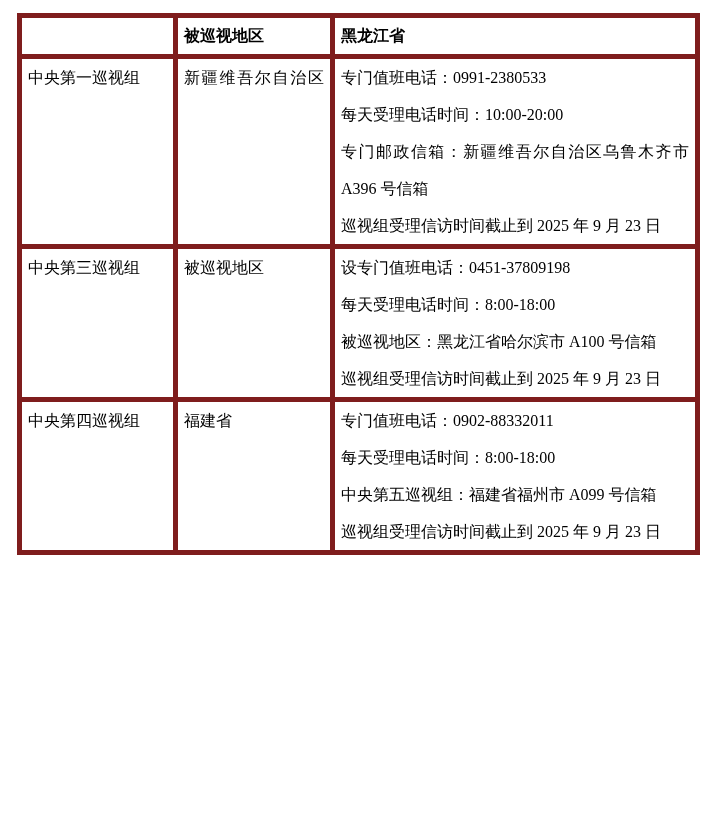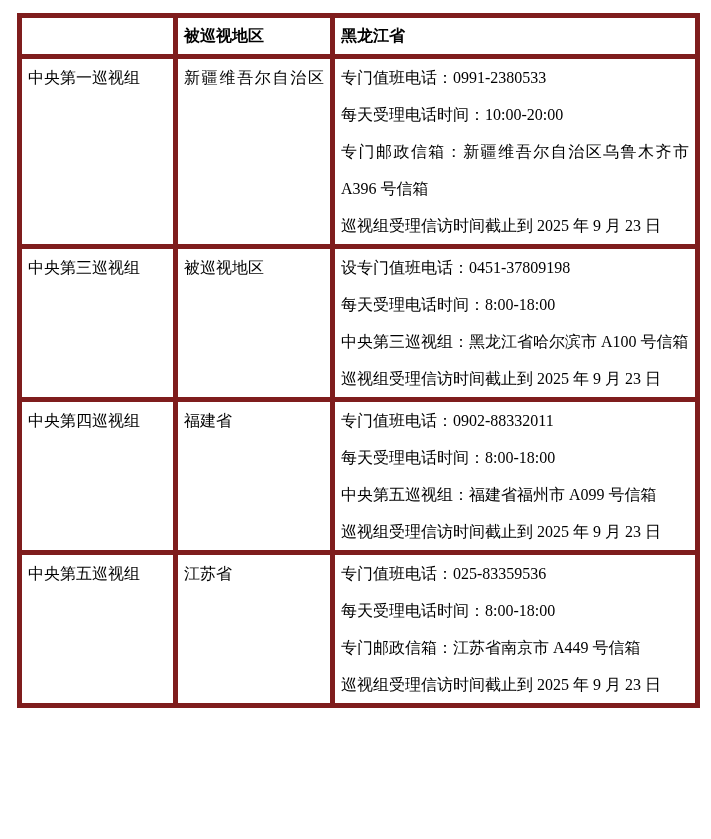--- a/index.html
+++ b/index.html
@@ -83,38 +83,28 @@
         <p>专门邮政信箱：新疆维吾尔自治区乌鲁木齐市 A396 号信箱</p>
         <p>巡视组受理信访时间截止到 2025 年 9 月 23 日</p>
       </td>
     </tr>
     <tr class="row-3">
       <td class="group">中央第三巡视组</td>
       <td class="region">被巡视地区</td>
       <td class="contact">
         <p>设专门值班电话：0451-37809198</p>
         <p>每天受理电话时间：8:00-18:00</p>
-        <p>中央第三巡视组：黑龙江省哈尔滨市 A100 号信箱</p>
+        <p>被巡视地区：黑龙江省哈尔滨市 A100 号信箱</p>
         <p>巡视组受理信访时间截止到 2025 年 9 月 23 日</p>
       </td>
     </tr>
     <tr class="row-4">
       <td class="group">中央第四巡视组</td>
       <td class="region">福建省</td>
       <td class="contact">
         <p>专门值班电话：0902-88332011</p>
         <p>每天受理电话时间：8:00-18:00</p>
         <p>中央第五巡视组：福建省福州市 A099 号信箱</p>
         <p>巡视组受理信访时间截止到 2025 年 9 月 23 日</p>
       </td>
     </tr>
-    <tr class="row-5">
-      <td class="group">中央第五巡视组</td>
-      <td class="region">江苏省</td>
-      <td class="contact">
-        <p>专门值班电话：025-83359536</p>
-        <p>每天受理电话时间：8:00-18:00</p>
-        <p>专门邮政信箱：江苏省南京市 A449 号信箱</p>
-        <p>巡视组受理信访时间截止到 2025 年 9 月 23 日</p>
-      </td>
-    </tr>
   </tbody>
 </table>
 
 </body></html>

